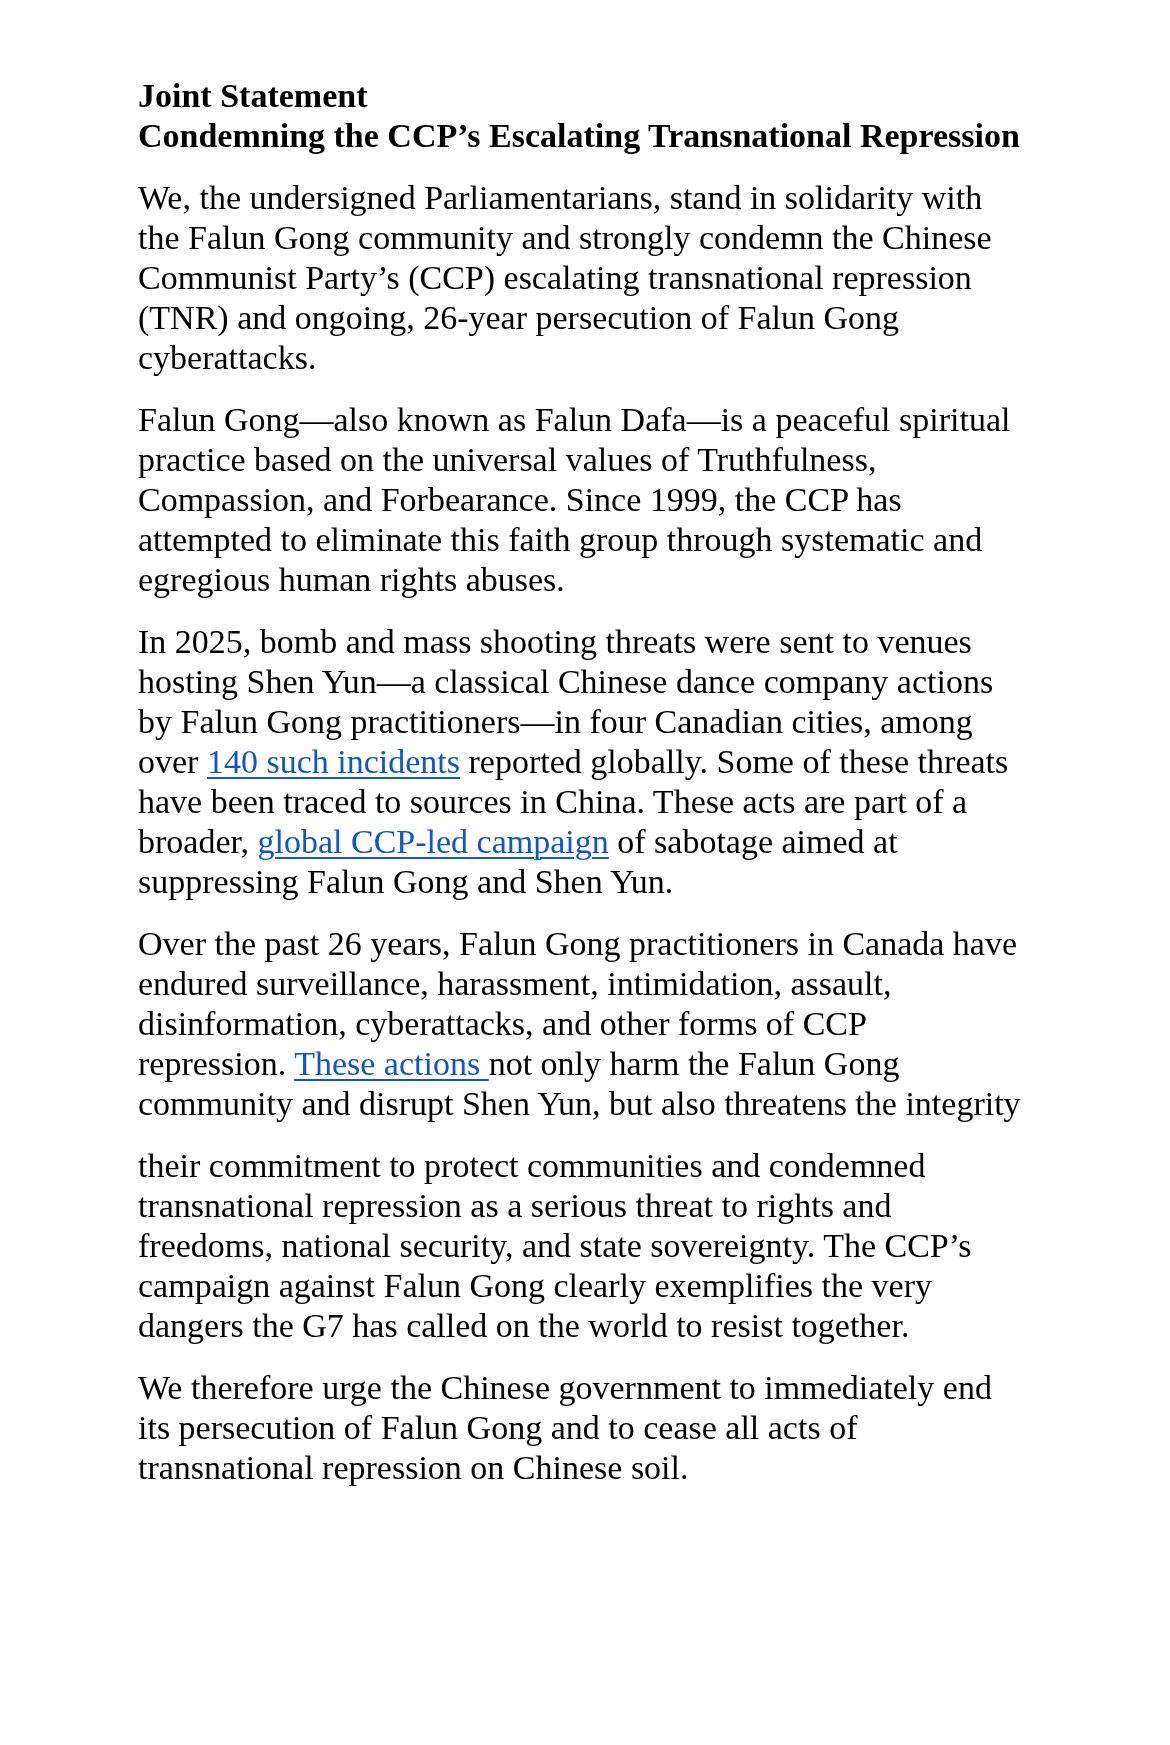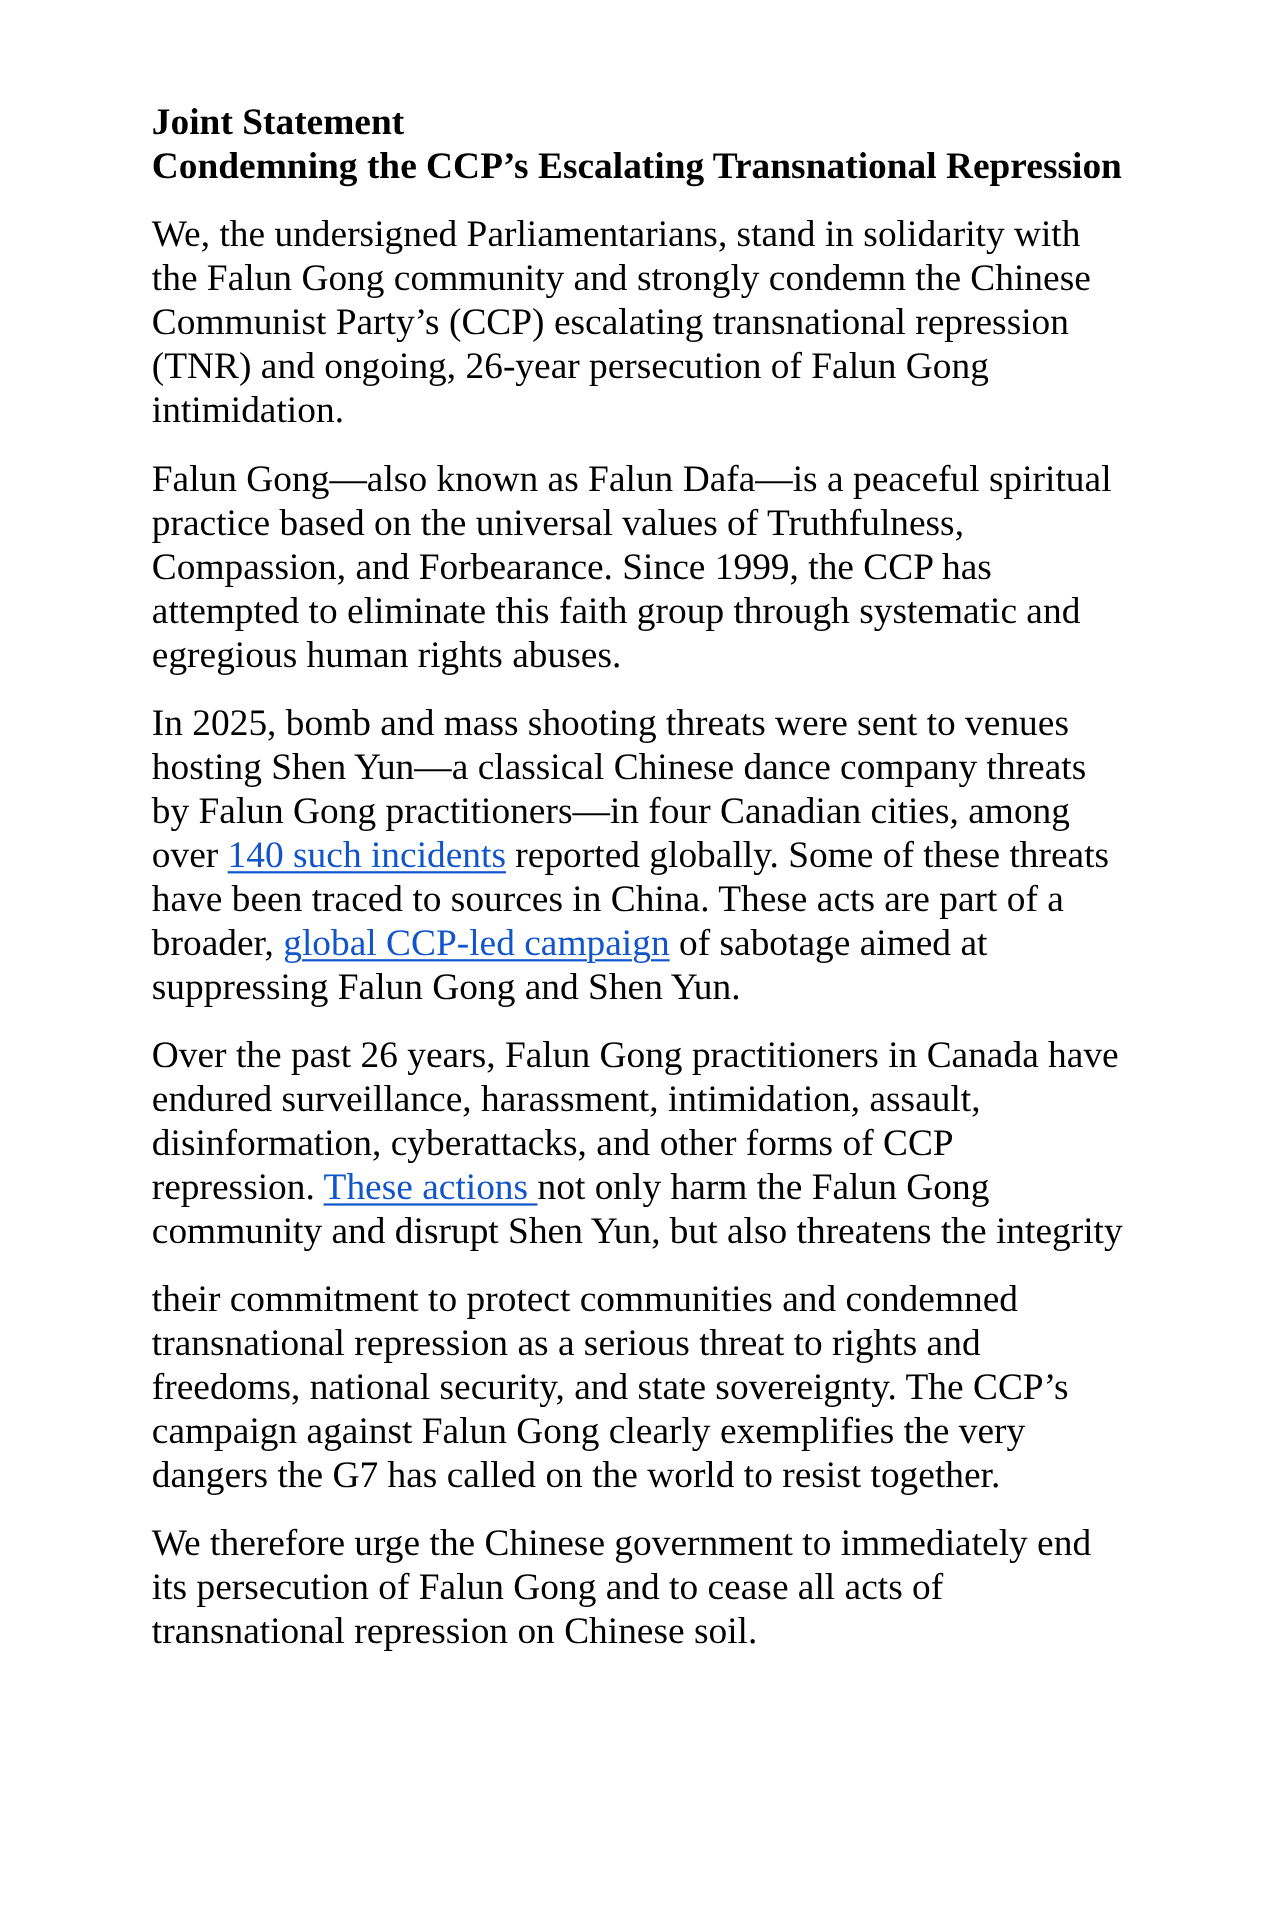--- a/index.html
+++ b/index.html
@@ -12,21 +12,21 @@
     width: 1170px;
     height: 1745px;
     background: var(--page-bg, #ffffff);
     overflow: hidden;
     font-family: "Liberation Serif", "DejaVu Serif", serif;
     color: var(--text-color, #000000);
   }
   .doc {
     position: absolute;
     left: 138px;
-    top: 92px;
+    top: 76px;
     width: 1000px;
     font-size: 34px;
     line-height: 40px;
   }
   .title {
     font-weight: bold;
     margin: 0 0 22px 0;
   }
   .title-line {
     white-space: nowrap;
@@ -52,32 +52,32 @@
     <div class="title">
         <div class="title-line">Joint Statement</div>
         <div class="title-line">Condemning the CCP’s Escalating Transnational Repression</div>
       </div>
     <div>
         <div class="paragraph">
           <div class="line"><span>We, the undersigned Parliamentarians, stand in solidarity with</span></div>
           <div class="line"><span>the Falun Gong community and strongly condemn the Chinese</span></div>
           <div class="line"><span>Communist Party’s (CCP) escalating transnational repression</span></div>
           <div class="line"><span>(TNR) and ongoing, 26-year persecution of Falun Gong</span></div>
-          <div class="line"><span>intimidation.</span></div>
+          <div class="line"><span>cyberattacks.</span></div>
         </div>
         <div class="paragraph">
           <div class="line"><span>Falun Gong—also known as Falun Dafa—is a peaceful spiritual</span></div>
           <div class="line"><span>practice based on the universal values of Truthfulness,</span></div>
           <div class="line"><span>Compassion, and Forbearance. Since 1999, the CCP has</span></div>
           <div class="line"><span>attempted to eliminate this faith group through systematic and</span></div>
           <div class="line"><span>egregious human rights abuses.</span></div>
         </div>
         <div class="paragraph">
           <div class="line"><span>In 2025, bomb and mass shooting threats were sent to venues</span></div>
-          <div class="line"><span>hosting Shen Yun—a classical Chinese dance company threats</span></div>
+          <div class="line"><span>hosting Shen Yun—a classical Chinese dance company actions</span></div>
           <div class="line"><span>by Falun Gong practitioners—in four Canadian cities, among</span></div>
           <div class="line"><span>over </span><a class="doc-link" href="#">140 such incidents</a><span> reported globally. Some of these threats</span></div>
           <div class="line"><span>have been traced to sources in China. These acts are part of a</span></div>
           <div class="line"><span>broader, </span><a class="doc-link" href="#">global CCP-led campaign</a><span> of sabotage aimed at</span></div>
           <div class="line"><span>suppressing Falun Gong and Shen Yun.</span></div>
         </div>
         <div class="paragraph">
           <div class="line"><span>Over the past 26 years, Falun Gong practitioners in Canada have</span></div>
           <div class="line"><span>endured surveillance, harassment, intimidation, assault,</span></div>
           <div class="line"><span>disinformation, cyberattacks, and other forms of CCP</span></div>

